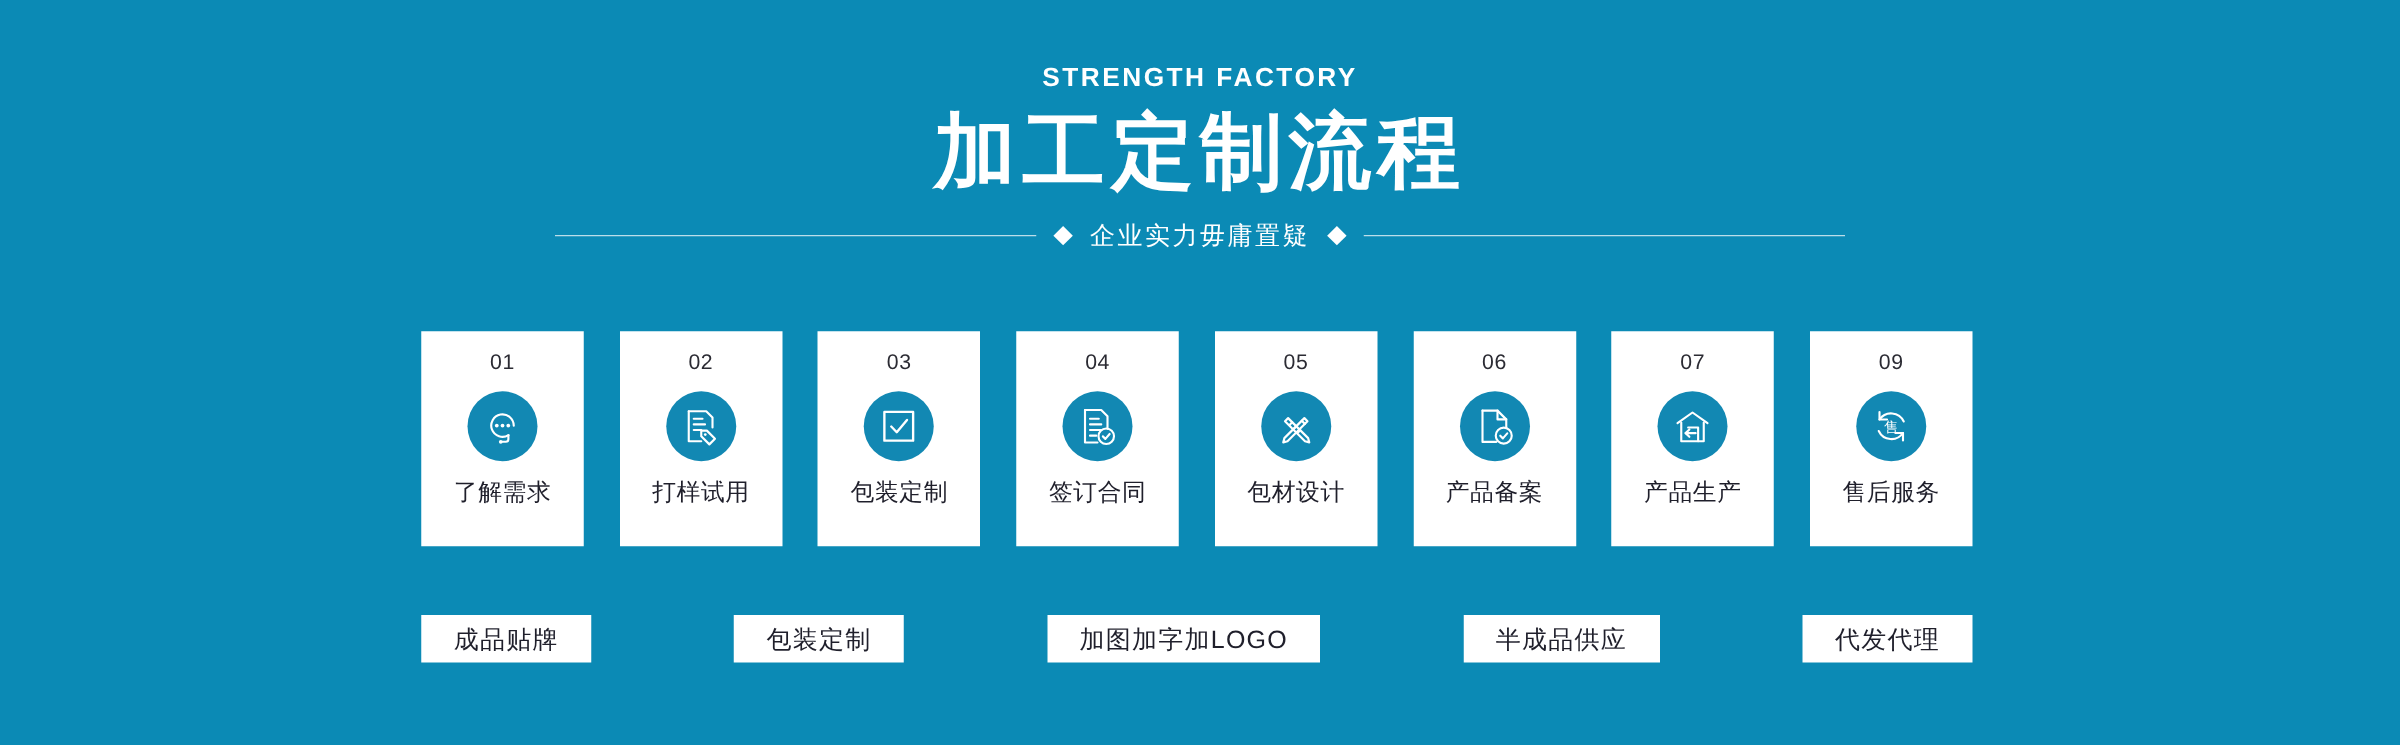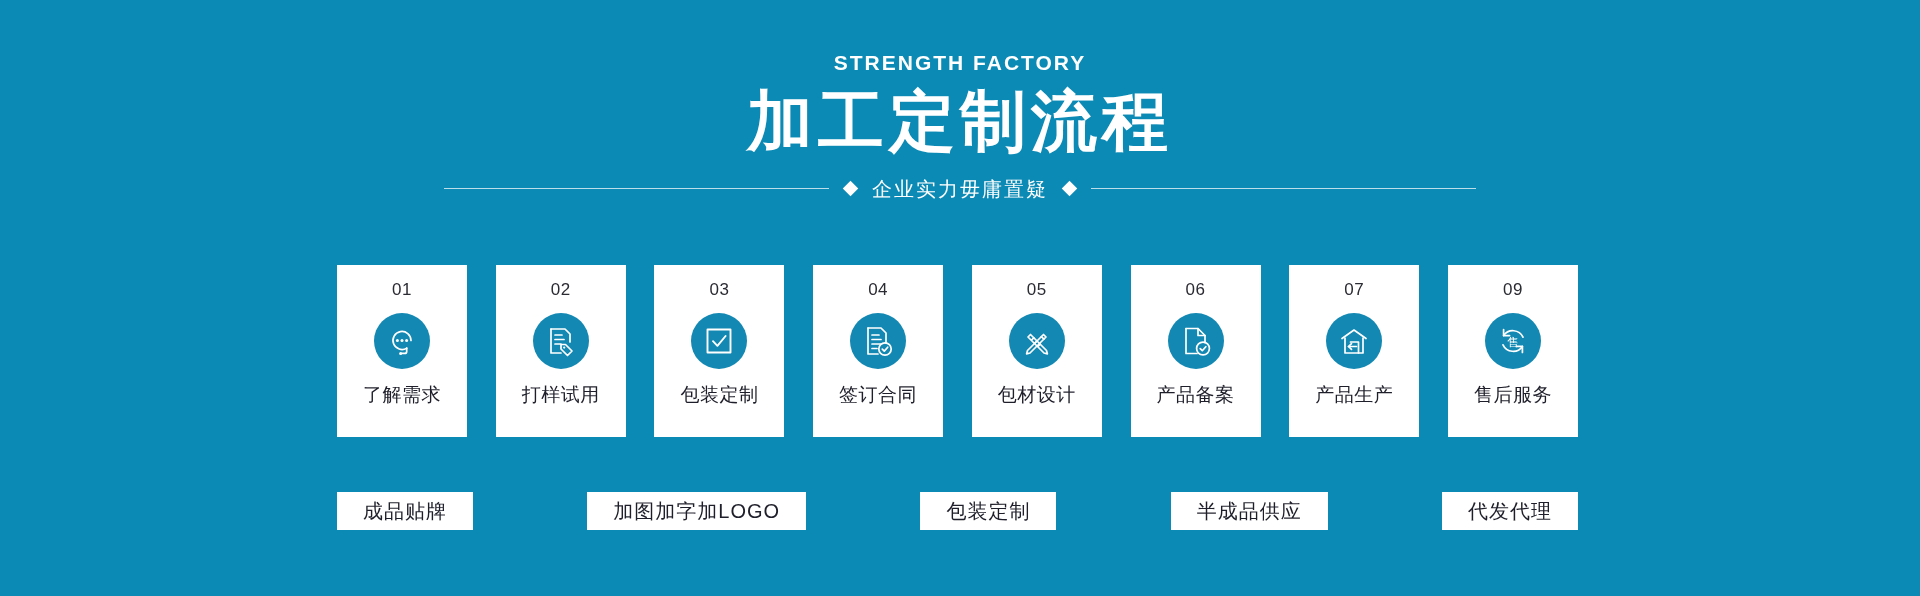--- a/index.html
+++ b/index.html
@@ -271,19 +271,19 @@
             <path d="M25.4 27.4v-6h-6"></path>
             <text x="16" y="20.6" font-size="11.5" font-family="DejaVu Sans, sans-serif" fill="#fff" stroke="none" text-anchor="middle">售</text>
           </svg>
         </div>
         <div class="step-label">售后服务</div>
       </div>
     </div>
 
   <div class="tags" id="tags-row">
       <div class="tag">成品贴牌</div>
+      <div class="tag">包装定制</div>
       <div class="tag">加图加字加LOGO</div>
-      <div class="tag">包装定制</div>
       <div class="tag">半成品供应</div>
       <div class="tag">代发代理</div>
     </div>
 
 </div>
 
 </body></html>

